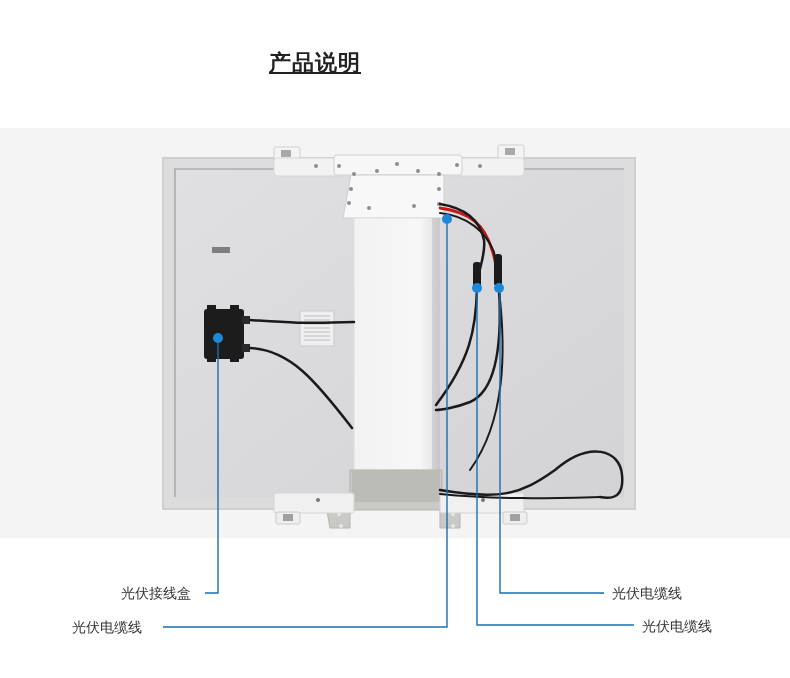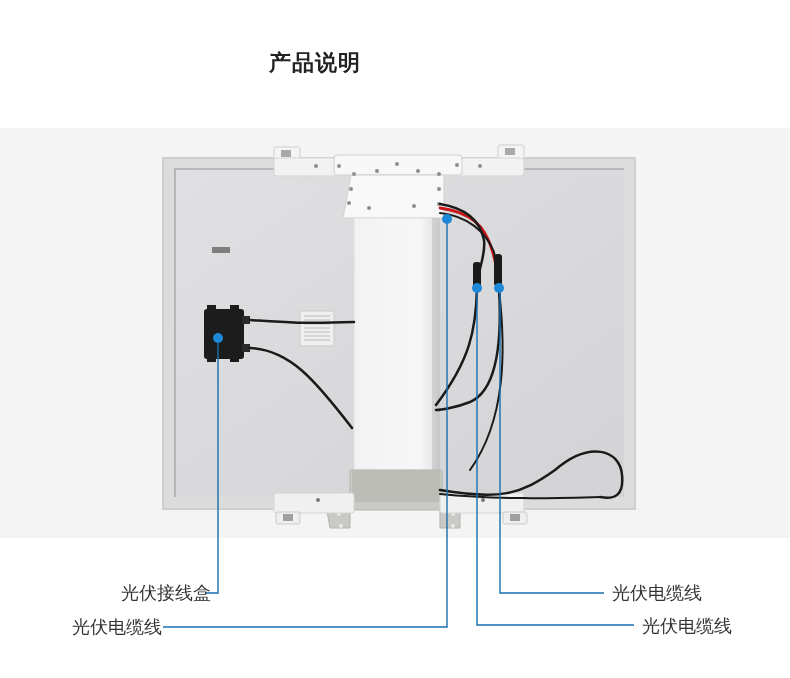--- a/index.html
+++ b/index.html
@@ -2,27 +2,27 @@
 <html><head>
 <meta charset="utf-8">
 <style>
   html, body { margin: 0; padding: 0; }
   body {
     width: 790px; height: 678px; background: #ffffff; position: relative; overflow: hidden;
     font-family: "DejaVu Sans", "Liberation Sans", sans-serif;
   }
   .title {
     position: absolute; left: 0; width: 630px; top: 48px; text-align: center;
-    font-size: 22px; font-weight: bold; color: #222222; letter-spacing: 1px;
+    font-size: 22px; font-weight: bold; color: #222222; letter-spacing: 1px; text-decoration: underline;
   }
   .photo-band {
     position: absolute; left: 0; top: 128px; width: 790px; height: 410px; background: #f4f4f4;
   }
   .label {
-    position: absolute; font-size: 18px; color: #333333; white-space: nowrap; line-height: 18px;
+    position: absolute; font-size: 14px; color: #333333; white-space: nowrap; line-height: 18px;
   }
   svg { position: absolute; left: 0; top: 0; }
 </style>
 </head>
 <body>
 
 <div class="title">产品说明</div>
 
 <div class="photo-band"></div>
 

